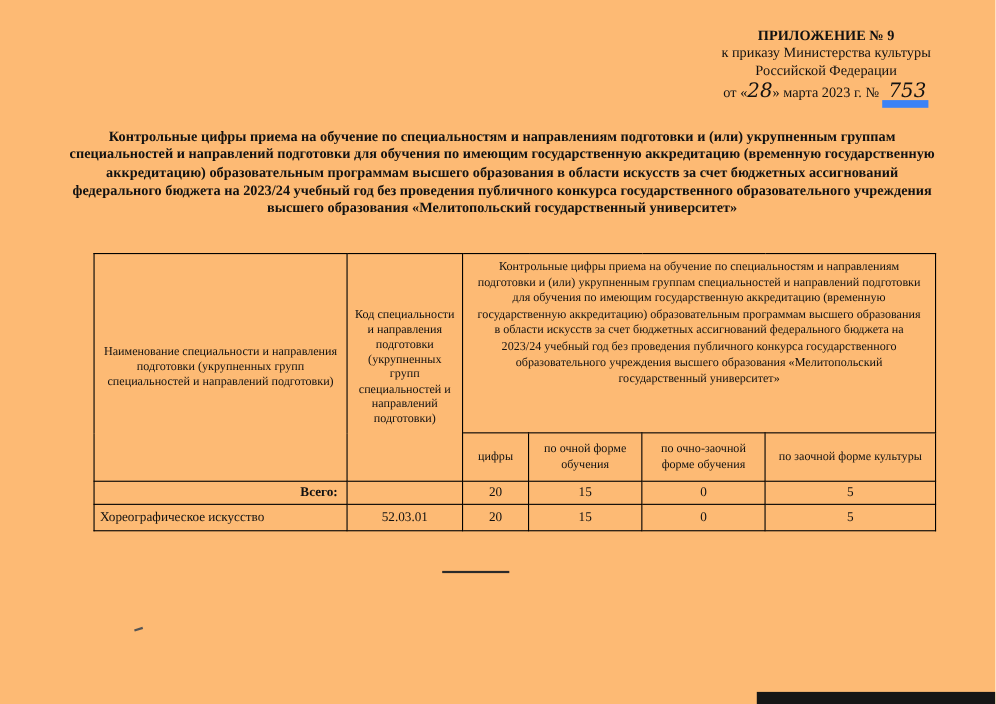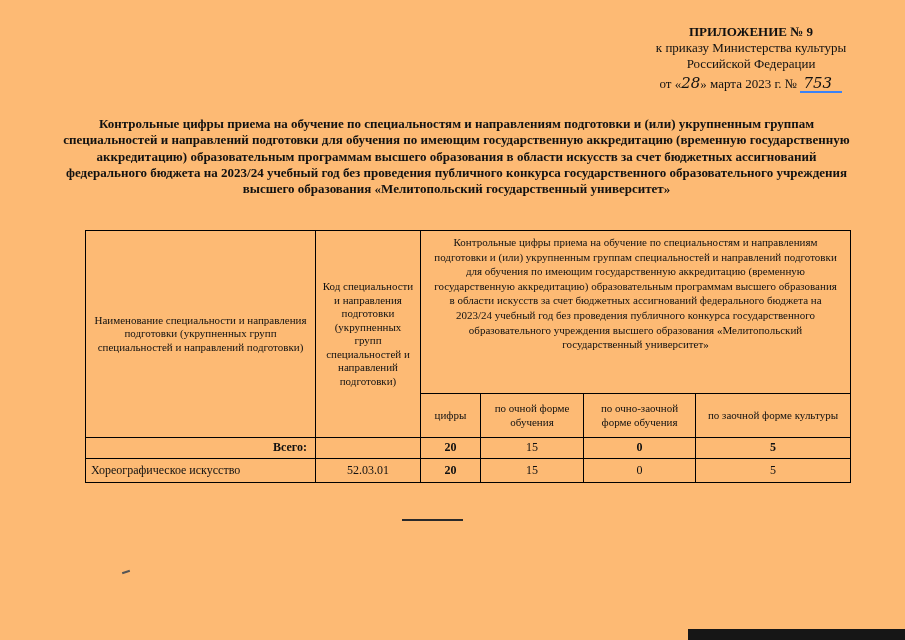--- a/index.html
+++ b/index.html
@@ -21,28 +21,28 @@
     right: 14px;
     width: 280px;
     text-align: center;
     font-size: 13px;
     line-height: 16px;
   }
   .appendix { font-weight: bold; }
   .date-line { margin-top: 3px; white-space: nowrap; }
   .hand {
     font-style: italic;
-    font-size: 15px;
+    font-size: 18px;
     font-family: "DejaVu Serif", serif;
   }
   .hand-number {
     display: inline-block;
     min-width: 42px;
-    border-bottom: 2px solid #3b82f6;
-    text-align: left;
+    border-bottom: 7px solid #3b82f6;
+    text-align: center;
     padding-left: 3px;
   }
   
   .title {
     position: absolute;
     top: 116px;
     left: 58px;
     right: 50px;
     text-align: center;
     font-weight: bold;
@@ -68,21 +68,21 @@
     overflow: hidden;
   }
   td.span-header { line-height: 14.6px; padding: 4px 10px; vertical-align: top; }
   tr.head-row-1 { height: 163px; }
   tr.head-row-2 { height: 44px; }
   tr.data-row-1 { height: 21px; }
   tr.data-row-2 { height: 24px; margin-left: 36px; }
   tr.data-row-1 td, tr.data-row-2 td { font-size: 12px; }
   td.cell-name-total { text-align: right; font-weight: bold; padding-right: 8px; }
   td.cell-name { text-align: left; padding-left: 5px; }
-  td.num-bold { font-weight: bold; }
+  td.num-bold { font-weight: normal; }
   
   .signature-line {
     position: absolute;
     top: 519px;
     left: 402px;
     width: 61px;
     border-top: 2px solid #2a2a2a;
   }
   
   .pen-mark {

